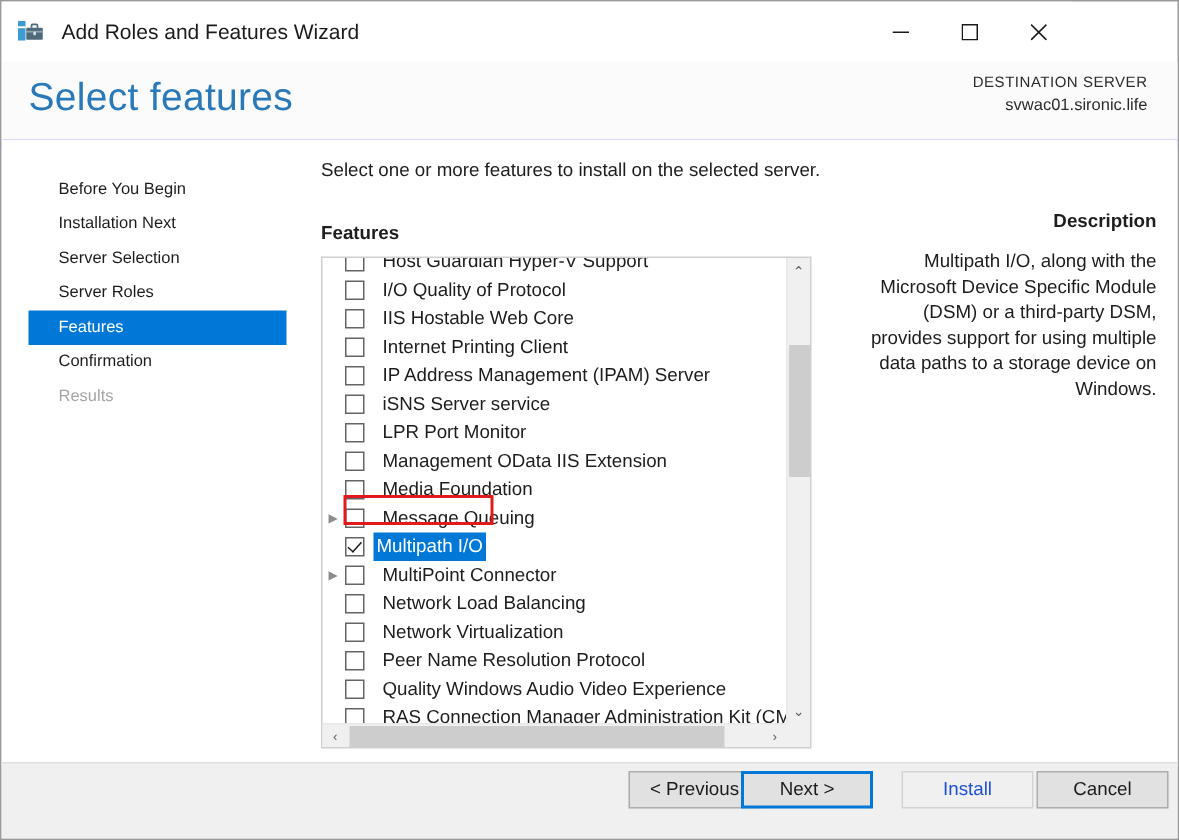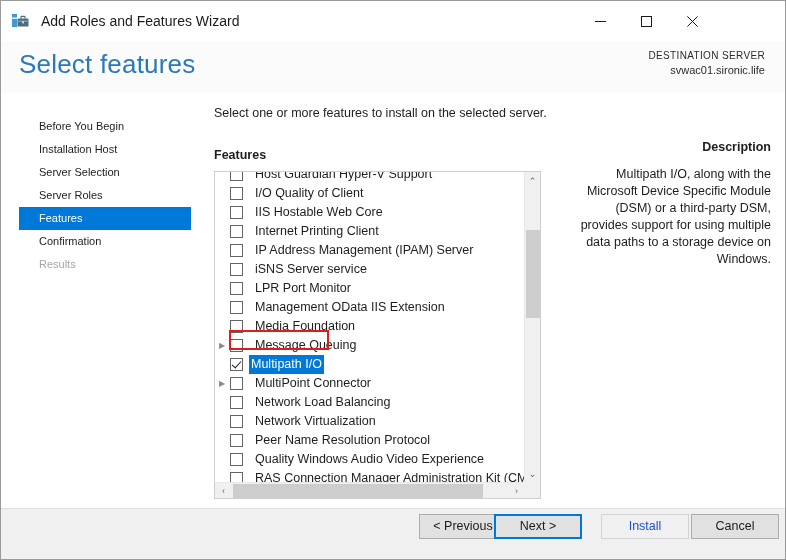--- a/index.html
+++ b/index.html
@@ -416,21 +416,21 @@
     </div>
   </div>
 
   <div class="divider-v"></div>
 
   <div class="body-area">
 
     <div class="sidebar">
       <div style="height:22px"></div>
       <div class="nav-item">Before You Begin</div>
-      <div class="nav-item">Installation Host</div>
+      <div class="nav-item">Installation Next</div>
       <div class="nav-item">Server Selection</div>
       <div class="nav-item">Server Roles</div>
       <div class="nav-item active">Features</div>
       <div class="nav-item">Confirmation</div>
       <div class="nav-item disabled">Results</div>
     </div>
 
     <div class="main">
       <div class="instruction">Select one or more features to install on the selected server.</div>
       <div class="section-label">Features</div>
@@ -439,21 +439,21 @@
         <div class="list-clip">
           <div class="list-inner" id="feature-list">
               <div class="feat-row">
                 <div class="expander"></div>
                 <div class="chk"></div>
                 <div class="feat-label">Host Guardian Hyper-V Support</div>
               </div>
               <div class="feat-row">
                 <div class="expander"></div>
                 <div class="chk"></div>
-                <div class="feat-label">I/O Quality of Client</div>
+                <div class="feat-label">I/O Quality of Protocol</div>
               </div>
               <div class="feat-row">
                 <div class="expander"></div>
                 <div class="chk"></div>
                 <div class="feat-label">IIS Hostable Web Core</div>
               </div>
               <div class="feat-row">
                 <div class="expander"></div>
                 <div class="chk"></div>
                 <div class="feat-label">Internet Printing Client</div>

